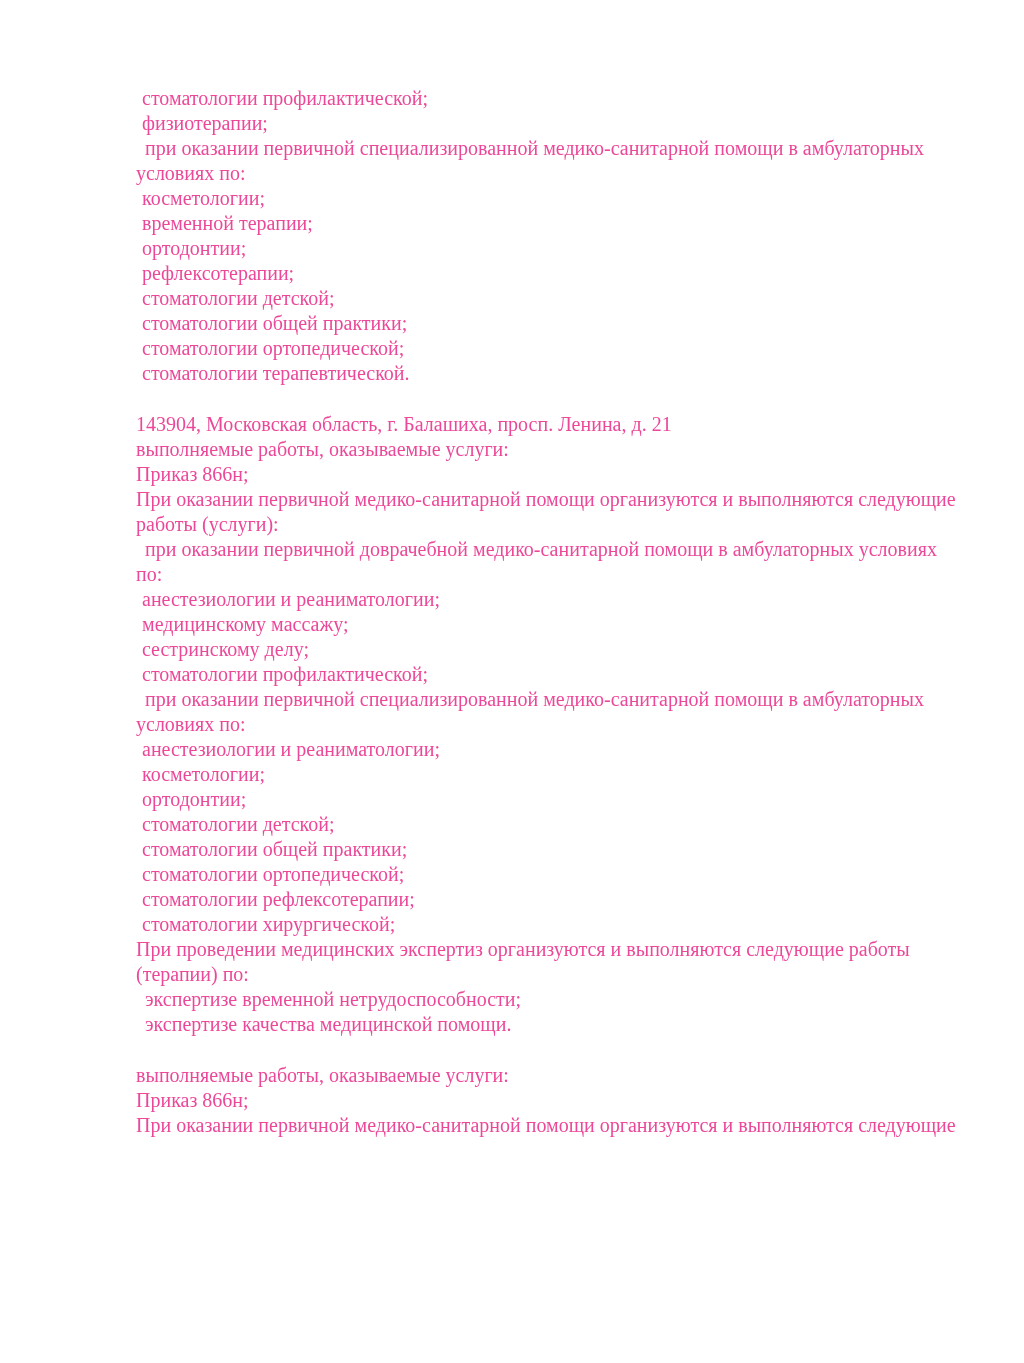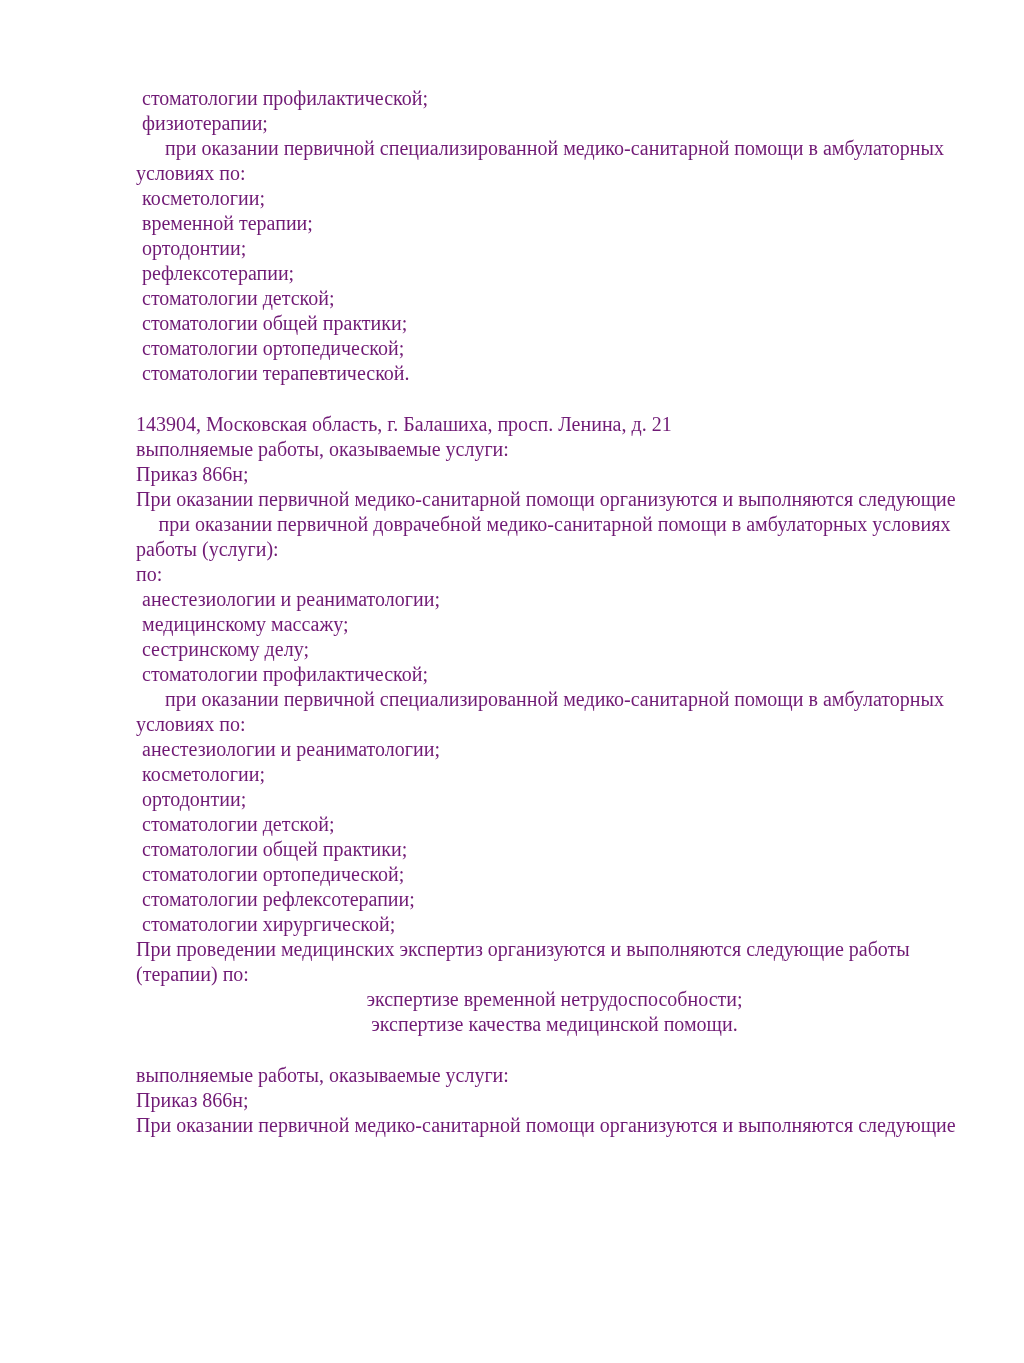--- a/index.html
+++ b/index.html
@@ -24,48 +24,48 @@
     line-height: 25px;
   }
   .section + .section {
     margin-top: 26px; 
   }
   .line {
     white-space: nowrap;
     height: 25px;
   }
   .indent-0 { margin-left: 18px; }
-  .indent-1 { margin-left: 27px; text-align: center; }
+  .indent-1 { margin-left: 27px; }
   .indent-2 { margin-left: 24px; }
 </style>
 </head>
 <body>
 
-<div class="page" style="background: rgb(255, 255, 255); color: #701a75; border-radius: 28px;">
+<div class="page" style="background: rgb(255, 255, 255); color: #ec4899; border-radius: 28px;">
     <div class="section">
       <div class="line indent-2">стоматологии профилактической;</div>
       <div class="line indent-2">физиотерапии;</div>
       <div class="line indent-1">при оказании первичной специализированной медико-санитарной помощи в амбулаторных</div>
       <div class="line indent-0">условиях по:</div>
       <div class="line indent-2">косметологии;</div>
       <div class="line indent-2">временной терапии;</div>
       <div class="line indent-2">ортодонтии;</div>
       <div class="line indent-2">рефлексотерапии;</div>
       <div class="line indent-2">стоматологии детской;</div>
       <div class="line indent-2">стоматологии общей практики;</div>
       <div class="line indent-2">стоматологии ортопедической;</div>
       <div class="line indent-2">стоматологии терапевтической.</div>
     </div>
     <div class="section">
       <div class="line indent-0">143904, Московская область, г. Балашиха, просп. Ленина, д. 21</div>
       <div class="line indent-0">выполняемые работы, оказываемые услуги:</div>
       <div class="line indent-0">Приказ 866н;</div>
       <div class="line indent-0">При оказании первичной медико-санитарной помощи организуются и выполняются следующие</div>
+      <div class="line indent-0">работы (услуги):</div>
       <div class="line indent-1">при оказании первичной доврачебной медико-санитарной помощи в амбулаторных условиях</div>
-      <div class="line indent-0">работы (услуги):</div>
       <div class="line indent-0">по:</div>
       <div class="line indent-2">анестезиологии и реаниматологии;</div>
       <div class="line indent-2">медицинскому массажу;</div>
       <div class="line indent-2">сестринскому делу;</div>
       <div class="line indent-2">стоматологии профилактической;</div>
       <div class="line indent-1">при оказании первичной специализированной медико-санитарной помощи в амбулаторных</div>
       <div class="line indent-0">условиях по:</div>
       <div class="line indent-2">анестезиологии и реаниматологии;</div>
       <div class="line indent-2">косметологии;</div>
       <div class="line indent-2">ортодонтии;</div>

